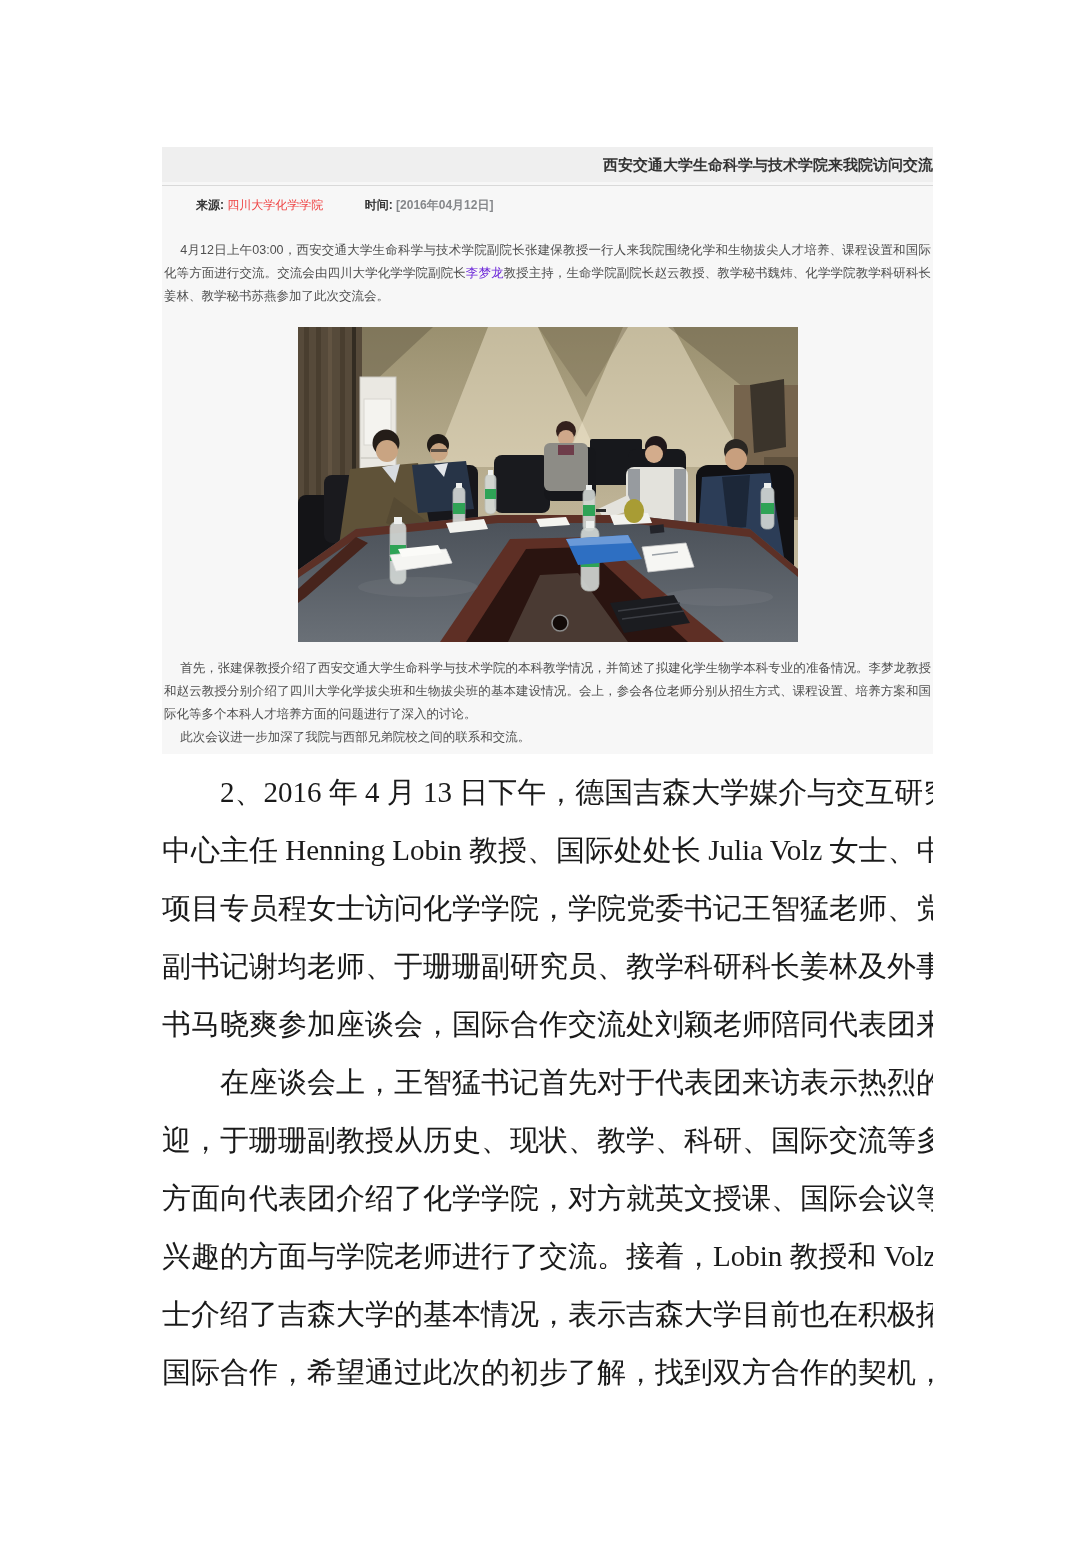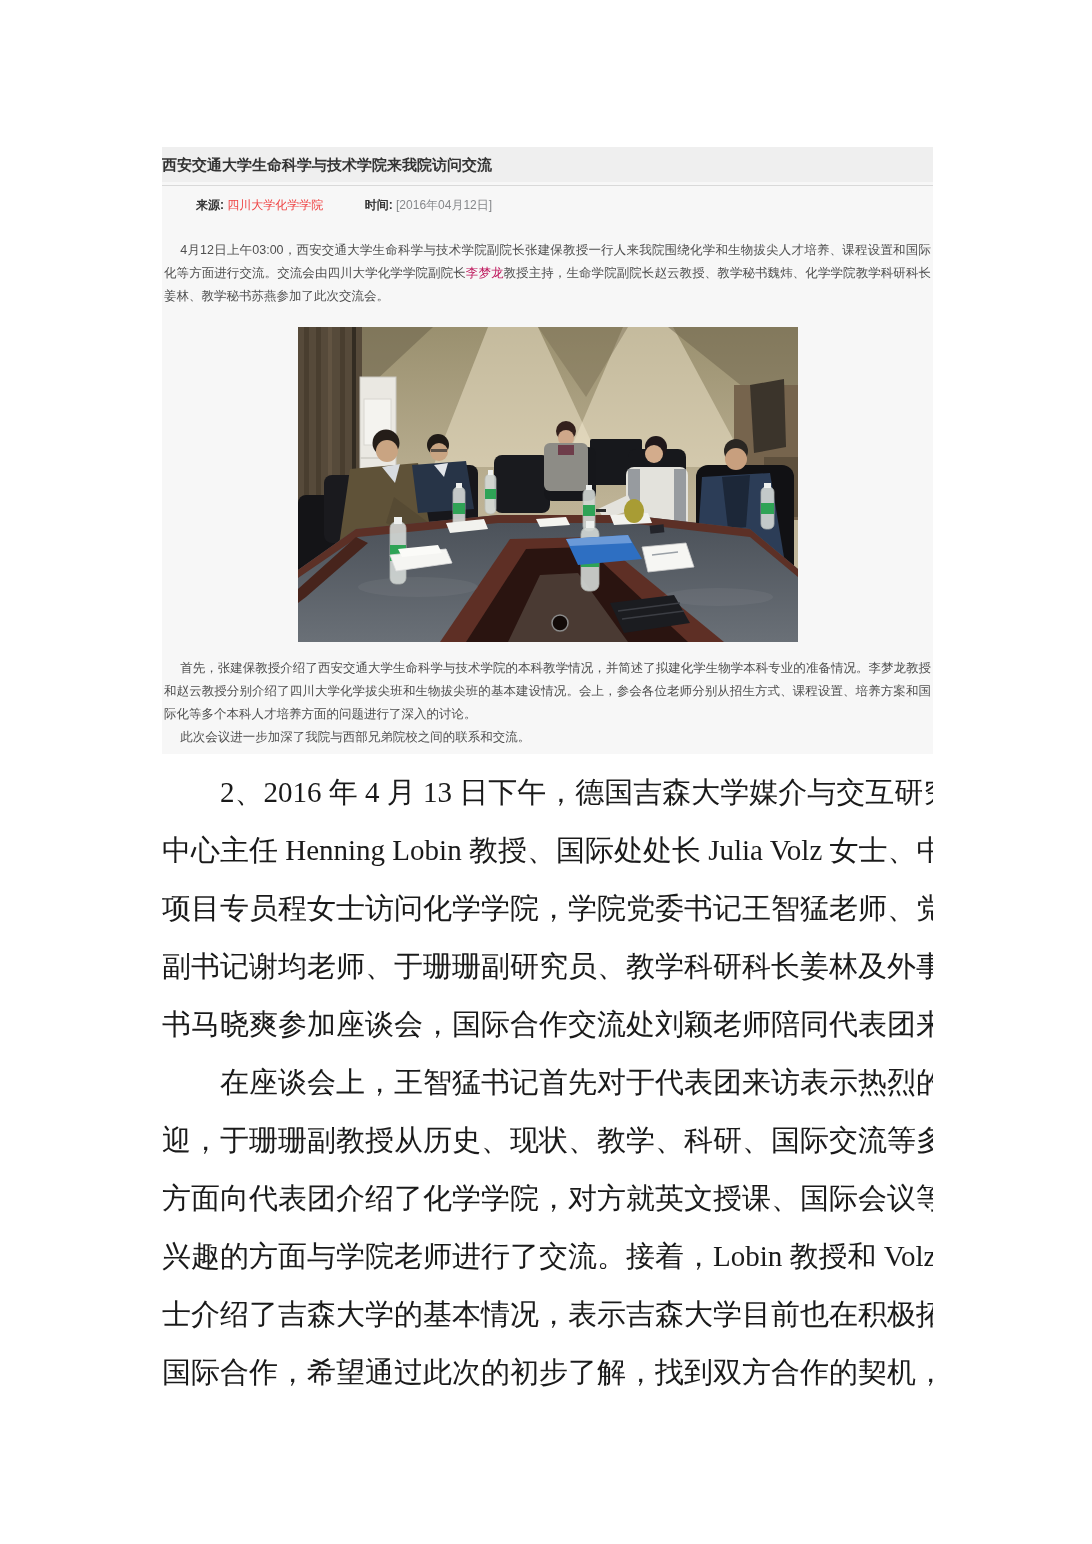--- a/index.html
+++ b/index.html
@@ -2,33 +2,33 @@
 <html><head>
 <meta charset="utf-8">
 <style>
   html,body{margin:0;padding:0;background:#ffffff;}
   .page{position:relative;width:1092px;height:1544px;background:#ffffff;overflow:hidden;
         font-family:"Liberation Sans",sans-serif;}
 
   
   .article{position:absolute;left:162px;top:147px;width:771px;height:607px;
            background:#f7f7f7;overflow:hidden;}
-  .article-title{height:35px;line-height:35px;background:#efefef;text-align:left;
+  .article-title{height:35px;line-height:35px;background:#efefef;text-align:right;
                  font-size:15px;font-weight:bold;color:#333333;}
   .article-divider{border:0;border-top:1px solid #d9d9d9;margin:3px 0 0 0;}
   .article-meta{padding:11px 6px 0 6px;font-size:12px;line-height:17px;}
   .meta-label{font-weight:bold;color:#333333;margin-left:28px;}
   .meta-label.time{margin-left:38px;}
   .meta-value.source{color:#ef4444;}
-  .meta-value.time-val{color:#85878a;}
+  .meta-value.time-val{color:#85878a;font-weight:bold;}
   .article-para{margin:25px 2px 0 2px;font-size:12.5px;line-height:23px;color:#4f4f4f;
                 text-align:justify;text-indent:1.3em;}
   .article-para.caption1{margin-top:15px;}
   .article-para.caption2{margin-top:0;}
-  .person-link{color:#be185d;text-decoration:none;}
+  .person-link{color:#6d28d9;text-decoration:none;}
   .photo-wrap{width:500px;height:315px;margin:19px auto 0 auto;}
   .photo-wrap svg{display:block;width:500px;height:315px;}
 
   
   .doc-text{position:absolute;left:162px;top:763px;width:771px;}
   .docline{font-family:"Liberation Serif",serif;font-size:29px;line-height:58px;height:58px;
            color:#1a1a1a;text-align:justify;text-align-last:justify;overflow:hidden;
            white-space:nowrap;}
   .docline.indent-first{padding-left:2em;}
 </style>

